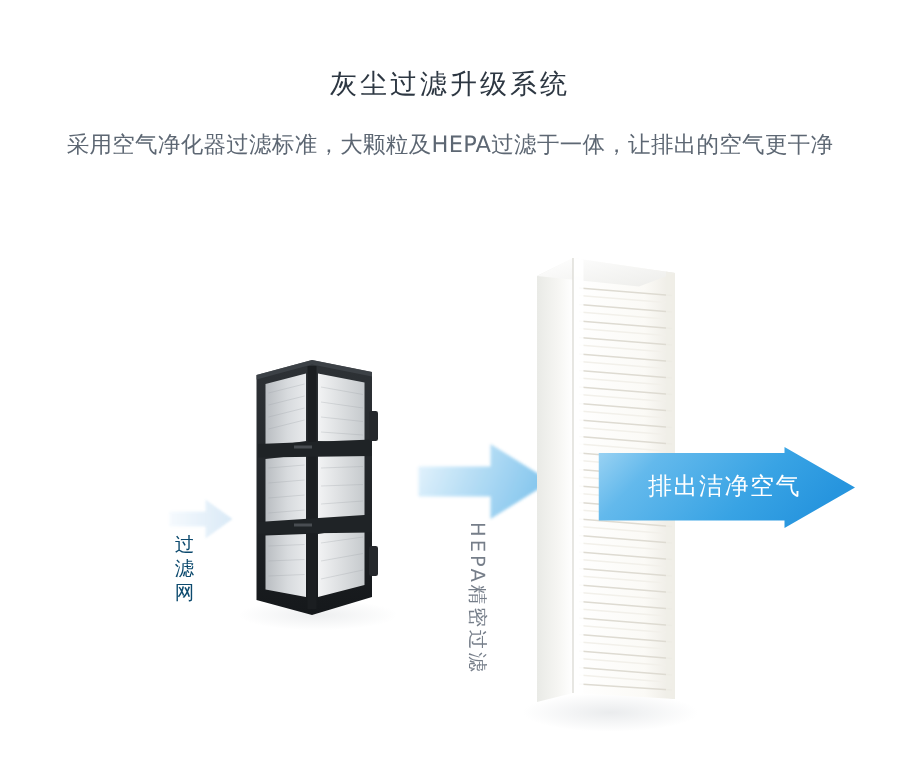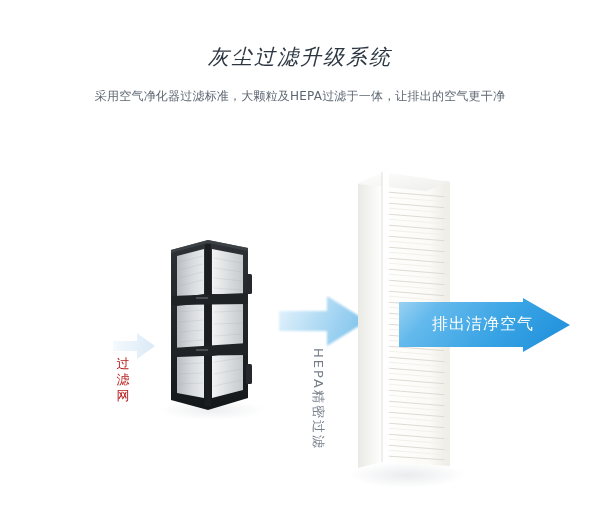--- a/index.html
+++ b/index.html
@@ -23,32 +23,31 @@
     position: absolute;
     top: 0;
     left: 0;
     width: 600px;
     text-align: center;
     z-index: 40;
   }
   .title {
     margin: 0;
     padding-top: 40px;
-    font-size: 21px;
+    font-size: 18px;
     line-height: 34px;
     letter-spacing: 2px;
     font-weight: normal;
     color: #2d3742;
     font-family: "DejaVu Serif", "Liberation Serif", serif;
-    font-style: italic;
   }
   .subtitle {
     margin: 0;
     padding-top: 12px;
-    font-size: 12px;
+    font-size: 15px;
     line-height: 20px;
     letter-spacing: 0.2px;
     color: #5d6773;
     font-family: "DejaVu Sans", "Liberation Sans", sans-serif;
   }
 
   
   .stage {
     position: absolute;
     top: 0; left: 0;
@@ -109,21 +108,21 @@
     z-index: 20;
   }
 
   .prefilter-label {
     position: absolute;
     left: 112px;
     top: 356px;
     width: 22px;
     font-size: 13px;
     line-height: 16px;
-    color: #b91c1c;
+    color: #0c4a6e;
     z-index: 30;
     letter-spacing: 0px;
     text-align: center;
   }
   .vtext {
     display: block;
   }
 
   
   .hepa {

